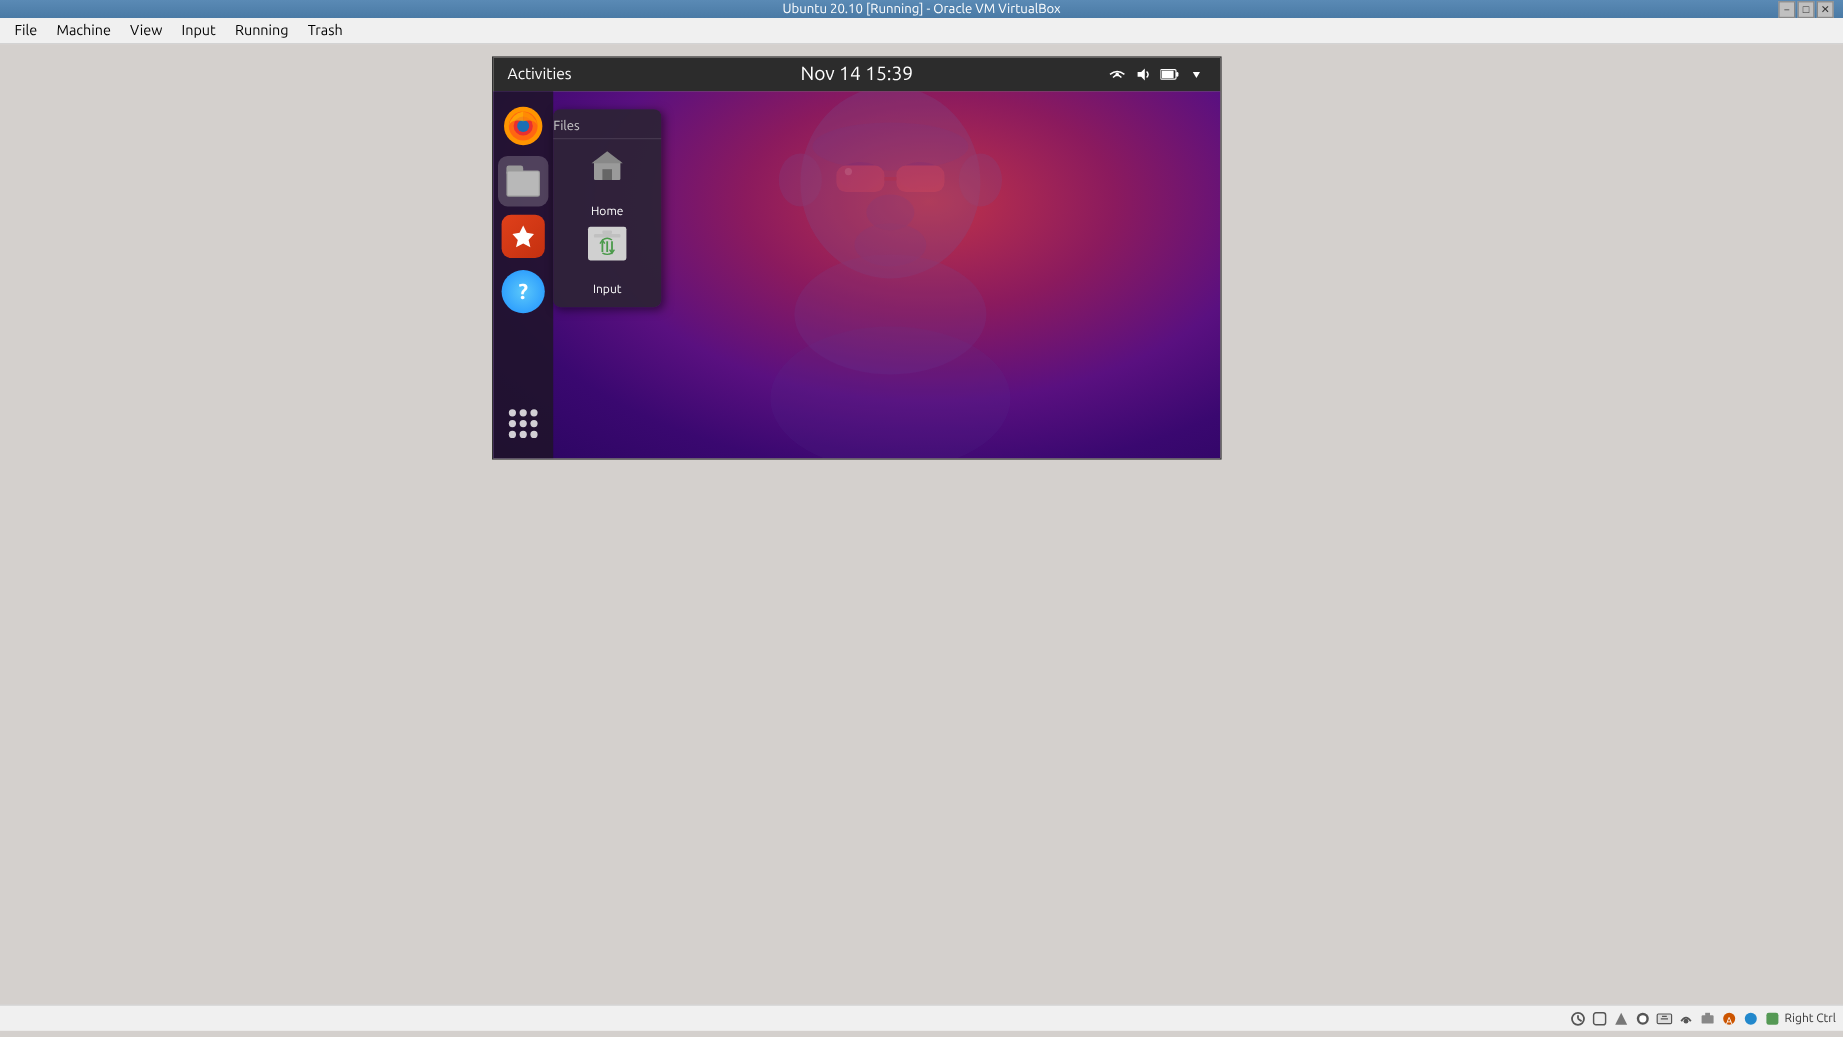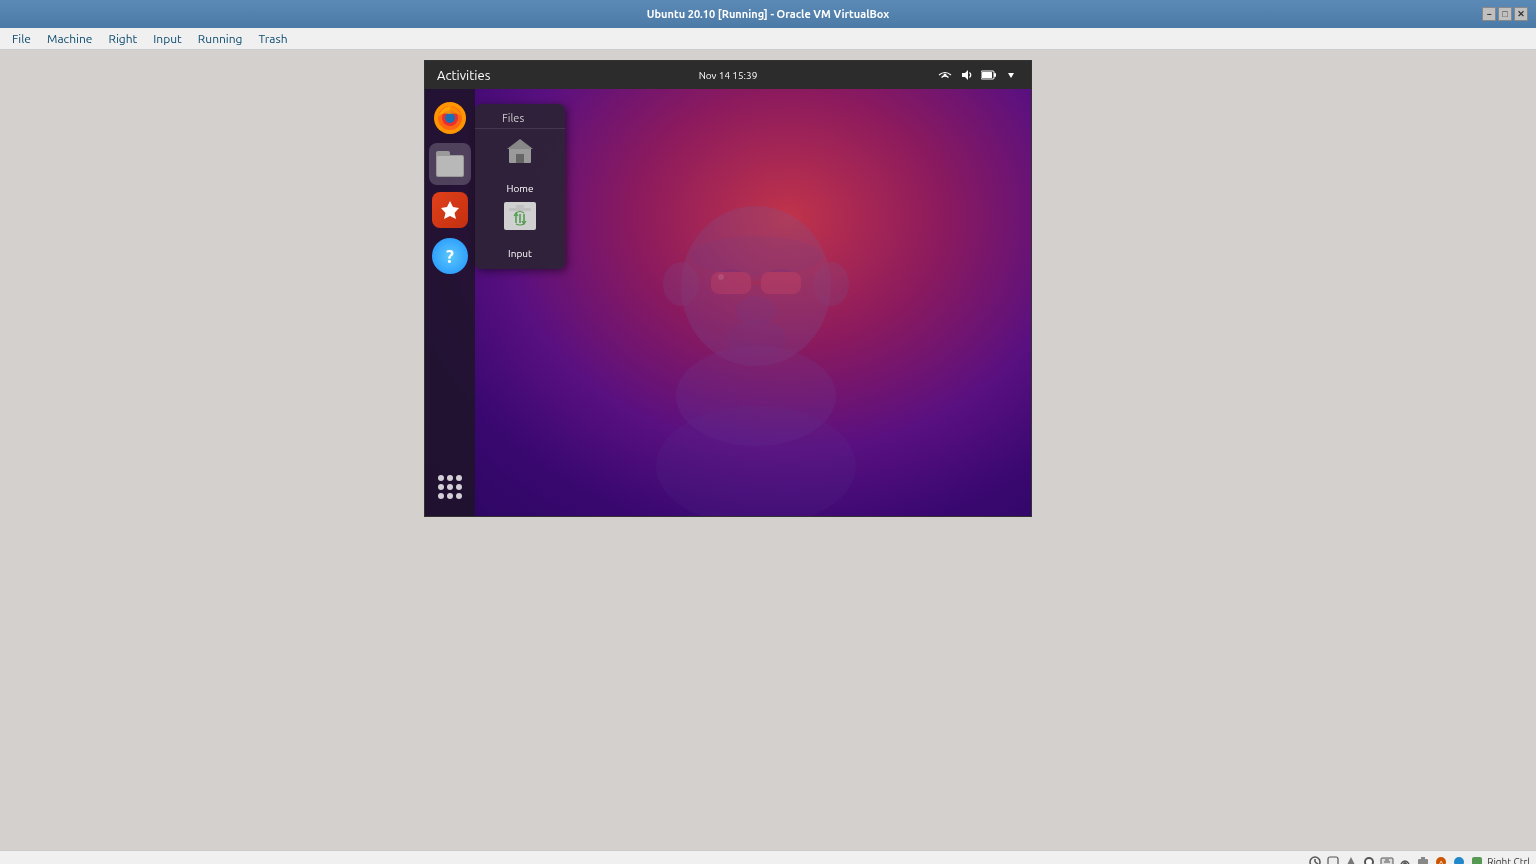--- a/index.html
+++ b/index.html
@@ -8,28 +8,27 @@
       height: 864px;
       background: #d4d0cd;
       font-family: 'Ubuntu', 'Segoe UI', sans-serif;
       overflow: hidden;
       position: relative;
     }
 
     
     .vbox-titlebar {
       width: 100%;
-      height: 28px;
+      height: 15px;
       background: linear-gradient(to bottom, #5a8ab5, #4a7aa5);
       display: flex;
       align-items: center;
       justify-content: flex-start;
       padding: 0 8px;
       position: relative;
-      font-weight: bold;
     }
     .vbox-title {
       color: white;
       font-size: 11px;
       position: absolute;
       left: 50%;
       transform: translateX(-50%);
       white-space: nowrap;
     }
     .vbox-controls {
@@ -56,42 +55,42 @@
       height: 22px;
       background: #f0f0f0;
       display: flex;
       align-items: center;
       padding: 0 4px;
       border-bottom: 1px solid #ccc;
     }
     .vbox-menu-item {
       padding: 2px 8px;
       font-size: 12px;
-      color: #0c4a6e;
+      color: #000000;
       cursor: pointer;
       text-align: center;
     }
 
     
     .main-area {
       width: 100%;
       height: calc(864px - 20px - 22px - 22px);
       background: #d4d0cd;
       position: relative;
       display: flex;
       align-items: center;
       justify-content: center;
     }
 
     
     .ubuntu-vm {
       width: 608px;
-      height: 457px;
+      height: 336px;
       position: absolute;
-      left: 424px;
+      left: 410px;
       top: 10px;
       border: 1px solid #333;
       overflow: hidden;
     }
 
     
     .ubuntu-topbar {
       width: 100%;
       height: 28px;
       background: #2c2c2c;
@@ -102,21 +101,21 @@
       position: relative;
       z-index: 10;
     }
     .ubuntu-activities {
       color: white;
       font-size: 13px;
       cursor: pointer;
     }
     .ubuntu-clock {
       color: white;
-      font-size: 10px;
+      font-size: 16px;
       position: absolute;
       left: 50%;
       transform: translateX(-50%);
     }
     .ubuntu-systray {
       display: flex;
       align-items: center;
       gap: 6px;
       color: white;
       font-size: 11px;
@@ -240,21 +239,21 @@
       width: 90px;
       background: rgba(45,35,55,0.95);
       border-radius: 6px;
       padding: 6px 0;
       z-index: 20;
       box-shadow: 2px 2px 8px rgba(0,0,0,0.5);
     }
     .files-popup-header {
       color: #ccc;
       font-size: 11px;
-      padding: 2px 27px 4px;
+      padding: 2px 0 4px;
       border-bottom: 1px solid rgba(255,255,255,0.1);
       margin-bottom: 4px;
     }
     .files-popup-item {
       display: flex;
       flex-direction: column;
       align-items: center;
       padding: 4px 8px;
       cursor: pointer;
       border-radius: 4px;
@@ -319,21 +318,21 @@
   <div class="vbox-controls">
     <div class="vbox-btn">−</div>
     <div class="vbox-btn">□</div>
     <div class="vbox-btn">✕</div>
   </div>
 </div>
 
 <div class="vbox-menubar">
   <div class="vbox-menu-item">File</div>
   <div class="vbox-menu-item">Machine</div>
-  <div class="vbox-menu-item">Right</div>
+  <div class="vbox-menu-item">View</div>
   <div class="vbox-menu-item">Input</div>
   <div class="vbox-menu-item">Running</div>
   <div class="vbox-menu-item">Trash</div>
 </div>
 
 <div class="main-area">
 
   <div class="ubuntu-vm">
 
     <div class="ubuntu-topbar">

